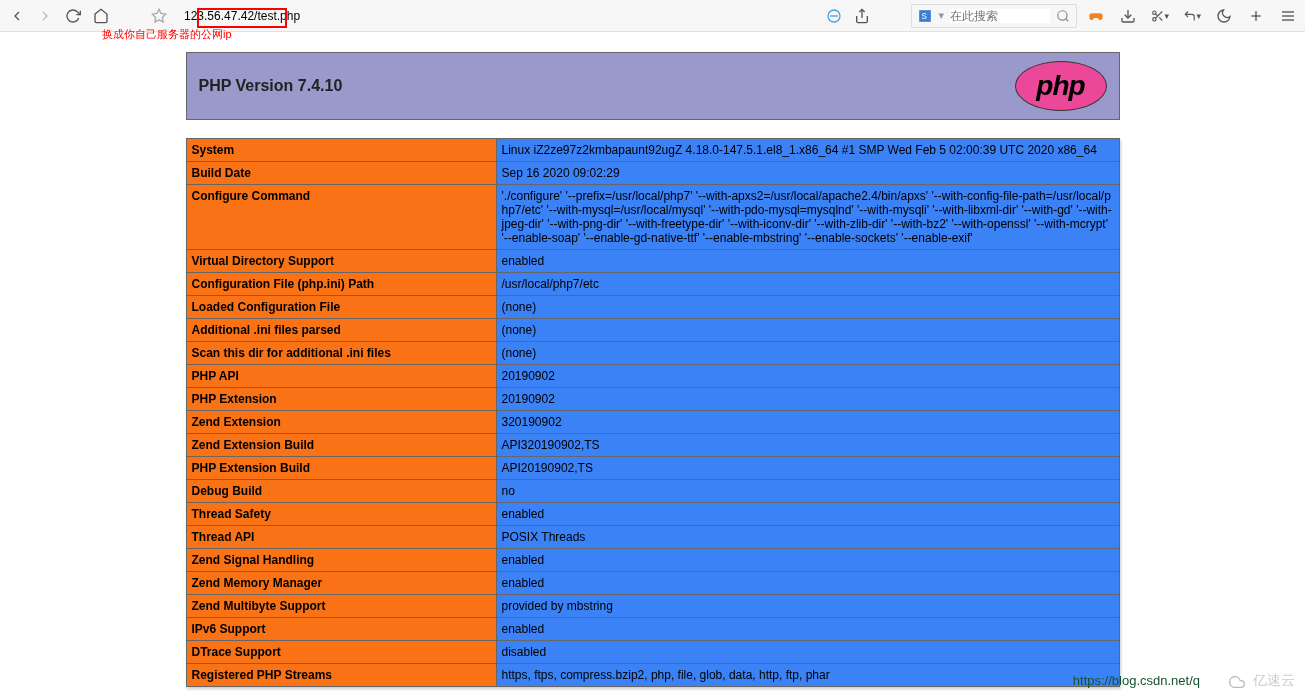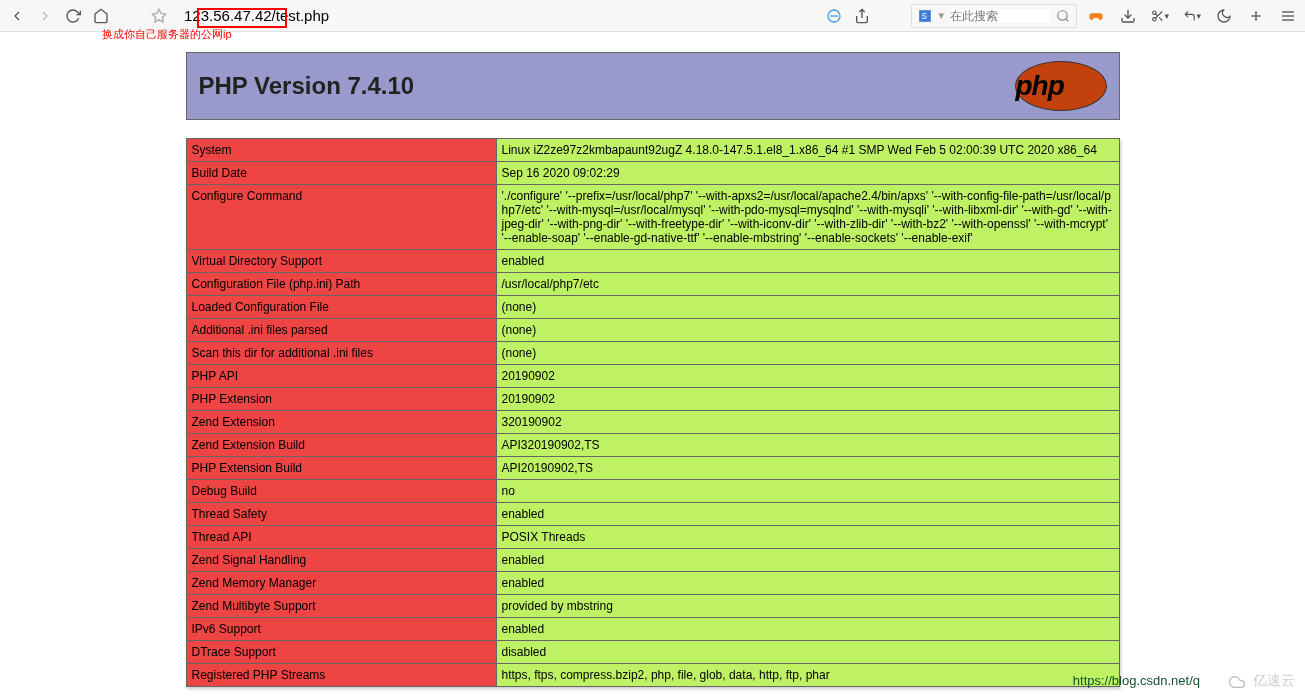--- a/index.html
+++ b/index.html
@@ -32,21 +32,21 @@
       display: flex;
       align-items: center;
       padding: 0 6px;
       font-size: 13px;
       color: #333;
     }
     .url-input {
       border: none;
       outline: none;
       background: transparent;
-      font-size: 15px;
+      font-size: 12px;
       width: 100%;
     }
     .search-box {
       display: flex;
       align-items: center;
       gap: 6px;
       padding: 0 6px;
       border: 1px solid #ddd;
       border-radius: 2px;
       height: 24px;
@@ -103,32 +103,32 @@
     .php-header {
       background: #9999cc;
       border: 1px solid #666;
       padding: 12px 12px;
       display: flex;
       align-items: center;
       justify-content: space-between;
       height: 68px;
     }
     .php-title {
-      font-size: 24px;
+      font-size: 16px;
       font-weight: bold;
       color: #222;
     }
     .php-logo {
-      background: #c2410c;
+      background: #ec4899;
       border-radius: 50%/50%;
       width: 92px;
       height: 50px;
       display: flex;
       align-items: center;
-      justify-content: flex-start;
+      justify-content: center;
       border: 1px solid #333;
     }
     .php-logo-inner {
       font-weight: bold;
       font-style: italic;
       font-size: 28px;
       color: #000;
       letter-spacing: -1px;
     }
     
@@ -139,27 +139,27 @@
       margin-top: 18px;
       font-size: 12px;
       box-shadow: 1px 2px 3px #ccc;
     }
     .php-table td {
       border: 1px solid #666;
       padding: 4px 5px;
       vertical-align: top;
     }
     .php-label {
-      background: #ef4444;
-      font-weight: normal;
+      background: #f97316;
+      font-weight: bold;
       width: 310px;
       color: #000;
     }
     .php-value {
-      background: #bef264;
+      background: #3b82f6;
       color: #000;
       word-break: break-all;
     }
     
     
     .watermark-left {
       position: fixed;
       bottom: 8px;
       right: 105px;
       color: #14532d;

